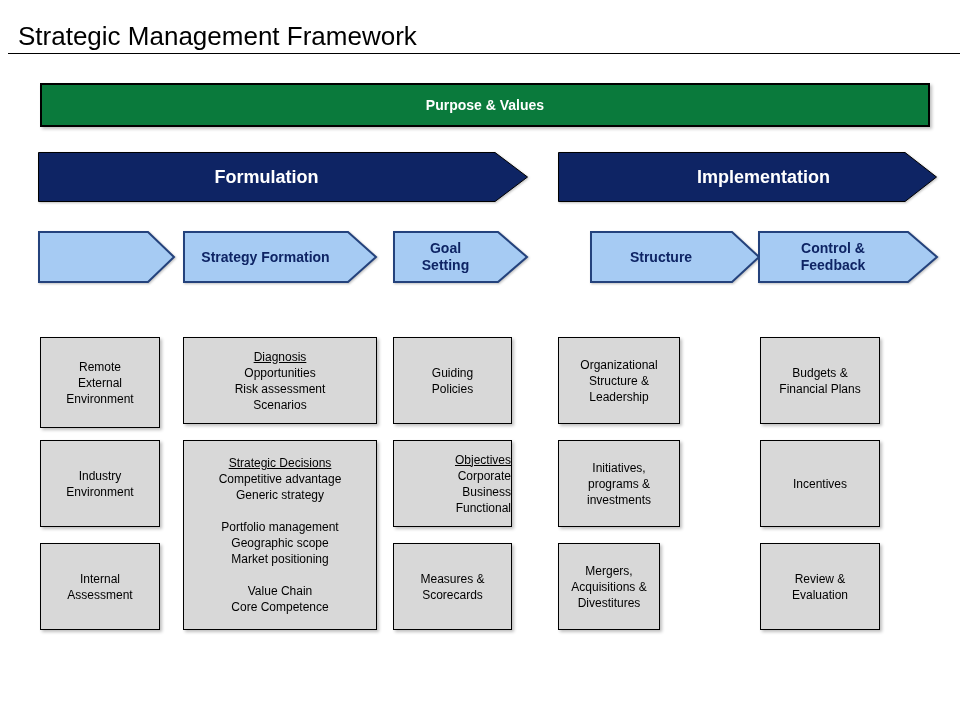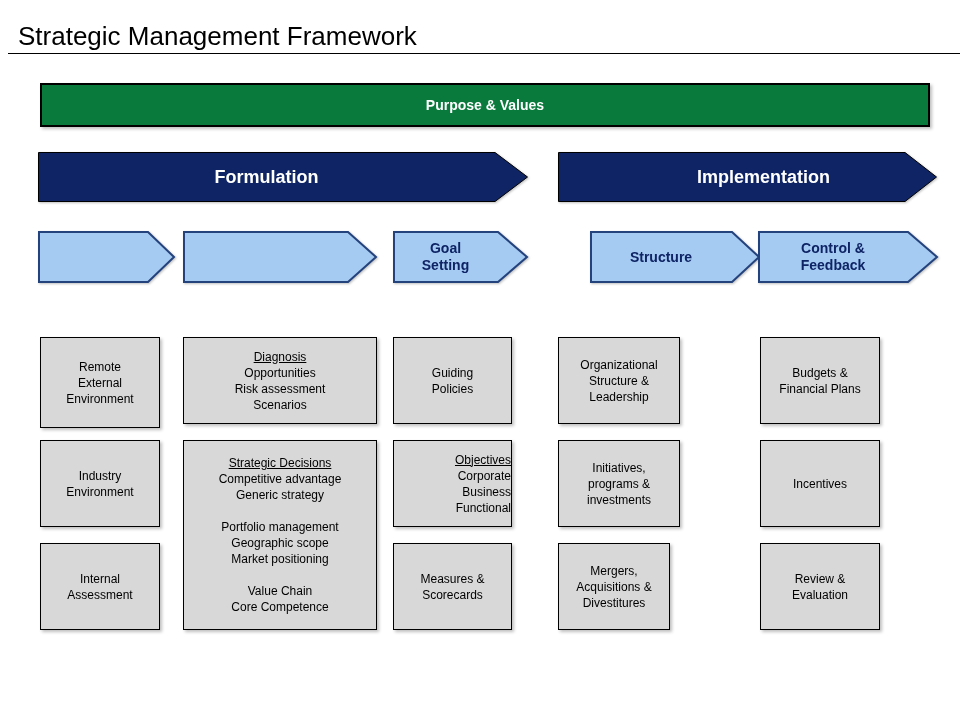--- a/index.html
+++ b/index.html
@@ -87,20 +87,23 @@
   <div class="arrow step" style="left:38px; top:231px; width:137px; height:52px;">
     <svg width="137" height="52" viewBox="0 0 137 52">
       <polygon class="step-poly" points="1,1 110,1 136,26 110,51 1,51"></polygon>
     </svg>
   </div>
 
   <div class="arrow step" style="left:183px; top:231px; width:194px; height:52px;">
     <svg width="194" height="52" viewBox="0 0 194 52">
       <polygon class="step-poly" points="1,1 165,1 193,26 165,51 1,51"></polygon>
     </svg>
+    <div class="lbl" style="width:165px;">
+        <div>Strategy Formation</div>
+      </div>
   </div>
 
   <div class="arrow step" style="left:393px; top:231px; width:135px; height:52px;">
     <svg width="135" height="52" viewBox="0 0 135 52">
       <polygon class="step-poly" points="1,1 105,1 134,26 105,51 1,51"></polygon>
     </svg>
     <div class="lbl" style="width:105px;">
         <div>Goal</div>
         <div>Setting</div>
       </div>
@@ -176,21 +179,21 @@
   <div class="gbox" style="left:558px; top:337px; width:122px; height:87px;">
       <div>Organizational</div>
       <div>Structure &amp;</div>
       <div>Leadership</div>
     </div>
   <div class="gbox" style="left:558px; top:440px; width:122px; height:87px;">
       <div>Initiatives,</div>
       <div>programs &amp;</div>
       <div>investments</div>
     </div>
-  <div class="gbox" style="left:558px; top:543px; width:112px; height:87px;">
+  <div class="gbox" style="left:558px; top:543px; width:102px; height:87px;">
       <div>Mergers,</div>
       <div>Acquisitions &amp;</div>
       <div>Divestitures</div>
     </div>
 
   <div class="gbox" style="left:760px; top:337px; width:120px; height:87px;">
       <div>Budgets &amp;</div>
       <div>Financial Plans</div>
     </div>
   <div class="gbox" style="left:760px; top:440px; width:120px; height:87px;">

